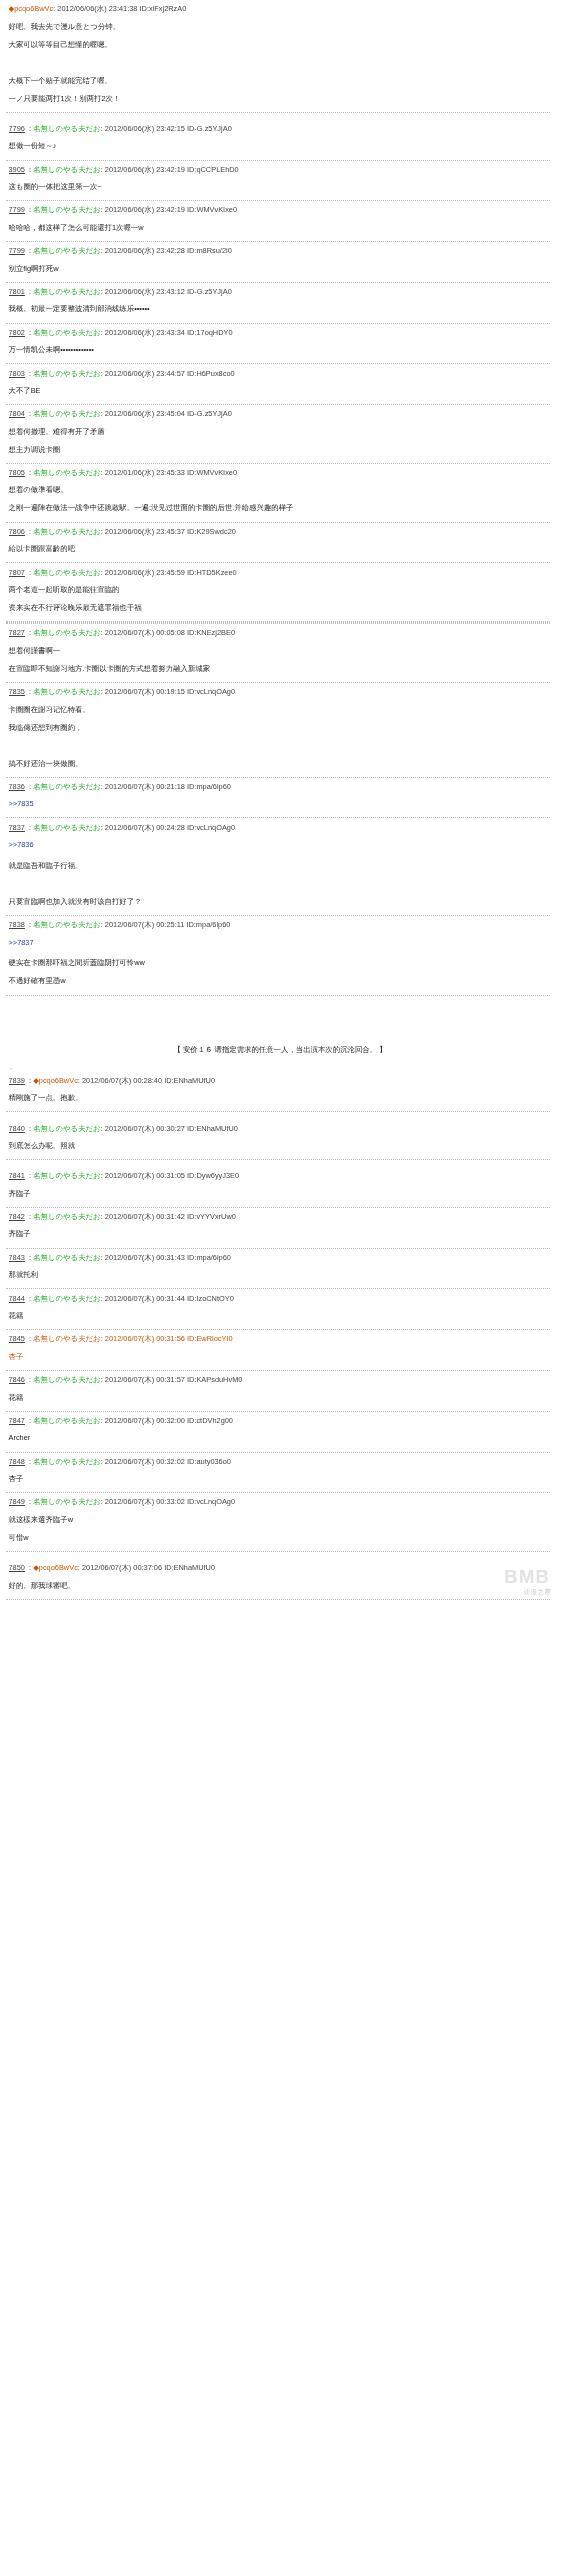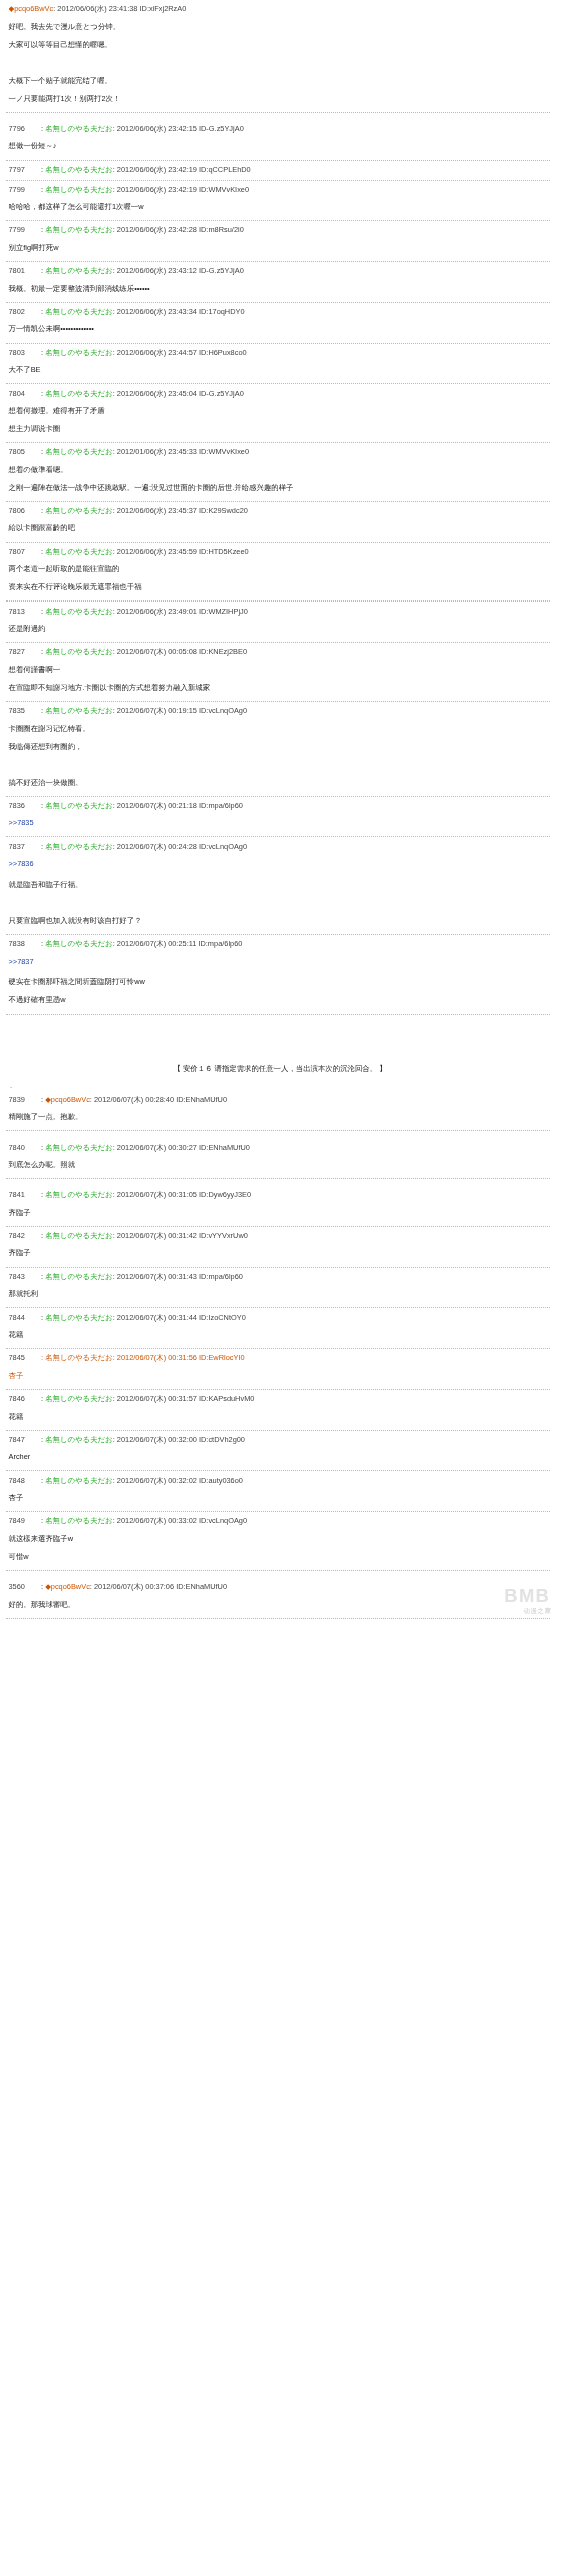--- a/index.html
+++ b/index.html
@@ -19,21 +19,21 @@
   .post{
     padding:4.2px 8.5px 4.2px 8.5px;
     box-sizing:border-box;
   }
   .post .head{
     font-size:7.4px;
     line-height:10.6px;
     white-space:nowrap;
     overflow:hidden;
   }
-  .num{color:#444444;margin-right:14px;}
+  .num{color:#444444;margin-right:2px;text-decoration:underline;}
   .name{color:#22aa22;}
   .name.trip{color:#cc5500;}
   .meta{color:#444444;}
   .body{
     margin-top:2.8px;
     font-size:7.4px;
     line-height:18px;
     color:#222222;
     white-space:pre-wrap;
     word-break:break-all;
@@ -89,21 +89,22 @@
 一ノ只要能两打1次！别两打2次！</div>
       </div>
       <div class="divider"></div>
       <div class="spacer-sm"></div>
       <div class="post">
         <div class="head"><span class="num">7796</span> : <span class="name">名無しのやる夫だお</span><span class="meta">: 2012/06/06(水) 23:42:15 ID-G.z5YJjA0</span></div>
         <div class="body">想做一份短～♪</div>
       </div>
       <div class="divider"></div>
       <div class="post">
-        <div class="head"><span class="num">7797</span> : <span class="name">名無しのやる夫だお</span><span class="meta">: 2012/06/06(水) 23:42:19 ID:qCCPLEhD0</span></div>
+        <div class="head"><span class="num">3905</span> : <span class="name">名無しのやる夫だお</span><span class="meta">: 2012/06/06(水) 23:42:19 ID:qCCPLEhD0</span></div>
+        <div class="body">这も圈的一体把这里第一次~</div>
       </div>
       <div class="divider"></div>
       <div class="post">
         <div class="head"><span class="num">7799</span> : <span class="name">名無しのやる夫だお</span><span class="meta">: 2012/06/06(水) 23:42:19 ID:WMVvKIxe0</span></div>
         <div class="body">哈哈哈，都这样了怎么可能還打1次喔一w</div>
       </div>
       <div class="divider"></div>
       <div class="post">
         <div class="head"><span class="num">7799</span> : <span class="name">名無しのやる夫だお</span><span class="meta">: 2012/06/06(水) 23:42:28 ID:m8Rsu/2i0</span></div>
         <div class="body">别立fig啊打死w</div>
@@ -141,24 +142,20 @@
         <div class="body">給以卡圈跟富齡的吧</div>
       </div>
       <div class="divider"></div>
       <div class="post">
         <div class="head"><span class="num">7807</span> : <span class="name">名無しのやる夫だお</span><span class="meta">: 2012/06/06(水) 23:45:59 ID:HTD5Kzee0</span></div>
         <div class="body">两个老道一起听取的是能往宣臨的
 资来实在不行评论晚乐最无遮罪福也干福</div>
       </div>
       <div class="divider"></div>
       <div class="divider"></div>
-      <div class="post">
-        <div class="head"><span class="num">7813</span> : <span class="name">名無しのやる夫だお</span><span class="meta">: 2012/06/06(水) 23:49:01 ID:WMZIHPjJ0</span></div>
-        <div class="body">还是附過約</div>
-      </div>
       <div class="divider"></div>
       <div class="post">
         <div class="head"><span class="num">7827</span> : <span class="name">名無しのやる夫だお</span><span class="meta">: 2012/06/07(木) 00:05:08 ID:KNEzj2BE0</span></div>
         <div class="body">想着何謹書啊一
 在宣臨即不知謝习地方.卡圈以卡圈的方式想着努力融入新城家</div>
       </div>
       <div class="divider"></div>
       <div class="post">
         <div class="head"><span class="num">7835</span> : <span class="name">名無しのやる夫だお</span><span class="meta">: 2012/06/07(木) 00:19:15 ID:vcLnqOAg0</span></div>
         <div class="body">卡圈圈在謝习记忆特看。
@@ -243,21 +240,21 @@
       </div>
       <div class="divider"></div>
       <div class="post">
         <div class="head"><span class="num">7849</span> : <span class="name">名無しのやる夫だお</span><span class="meta">: 2012/06/07(木) 00:33:02 ID:vcLnqOAg0</span></div>
         <div class="body">就这樣来選齐臨子w
 可惜w</div>
       </div>
       <div class="divider"></div>
       <div class="spacer-sm"></div>
       <div class="post">
-        <div class="head"><span class="num">3560</span> : <span class="name trip">◆pcqo6BwVc</span><span class="meta">: 2012/06/07(木) 00:37:06 ID:ENhaMUfU0</span></div>
+        <div class="head"><span class="num">7850</span> : <span class="name trip">◆pcqo6BwVc</span><span class="meta">: 2012/06/07(木) 00:37:06 ID:ENhaMUfU0</span></div>
         <div class="body">好的。那我球審吧。</div>
       </div>
       <div class="divider"></div>
     </div>
 
   <div class="wm-big">BMB</div>
   <div class="watermark">动漫之家</div>
 </div>
 
 

